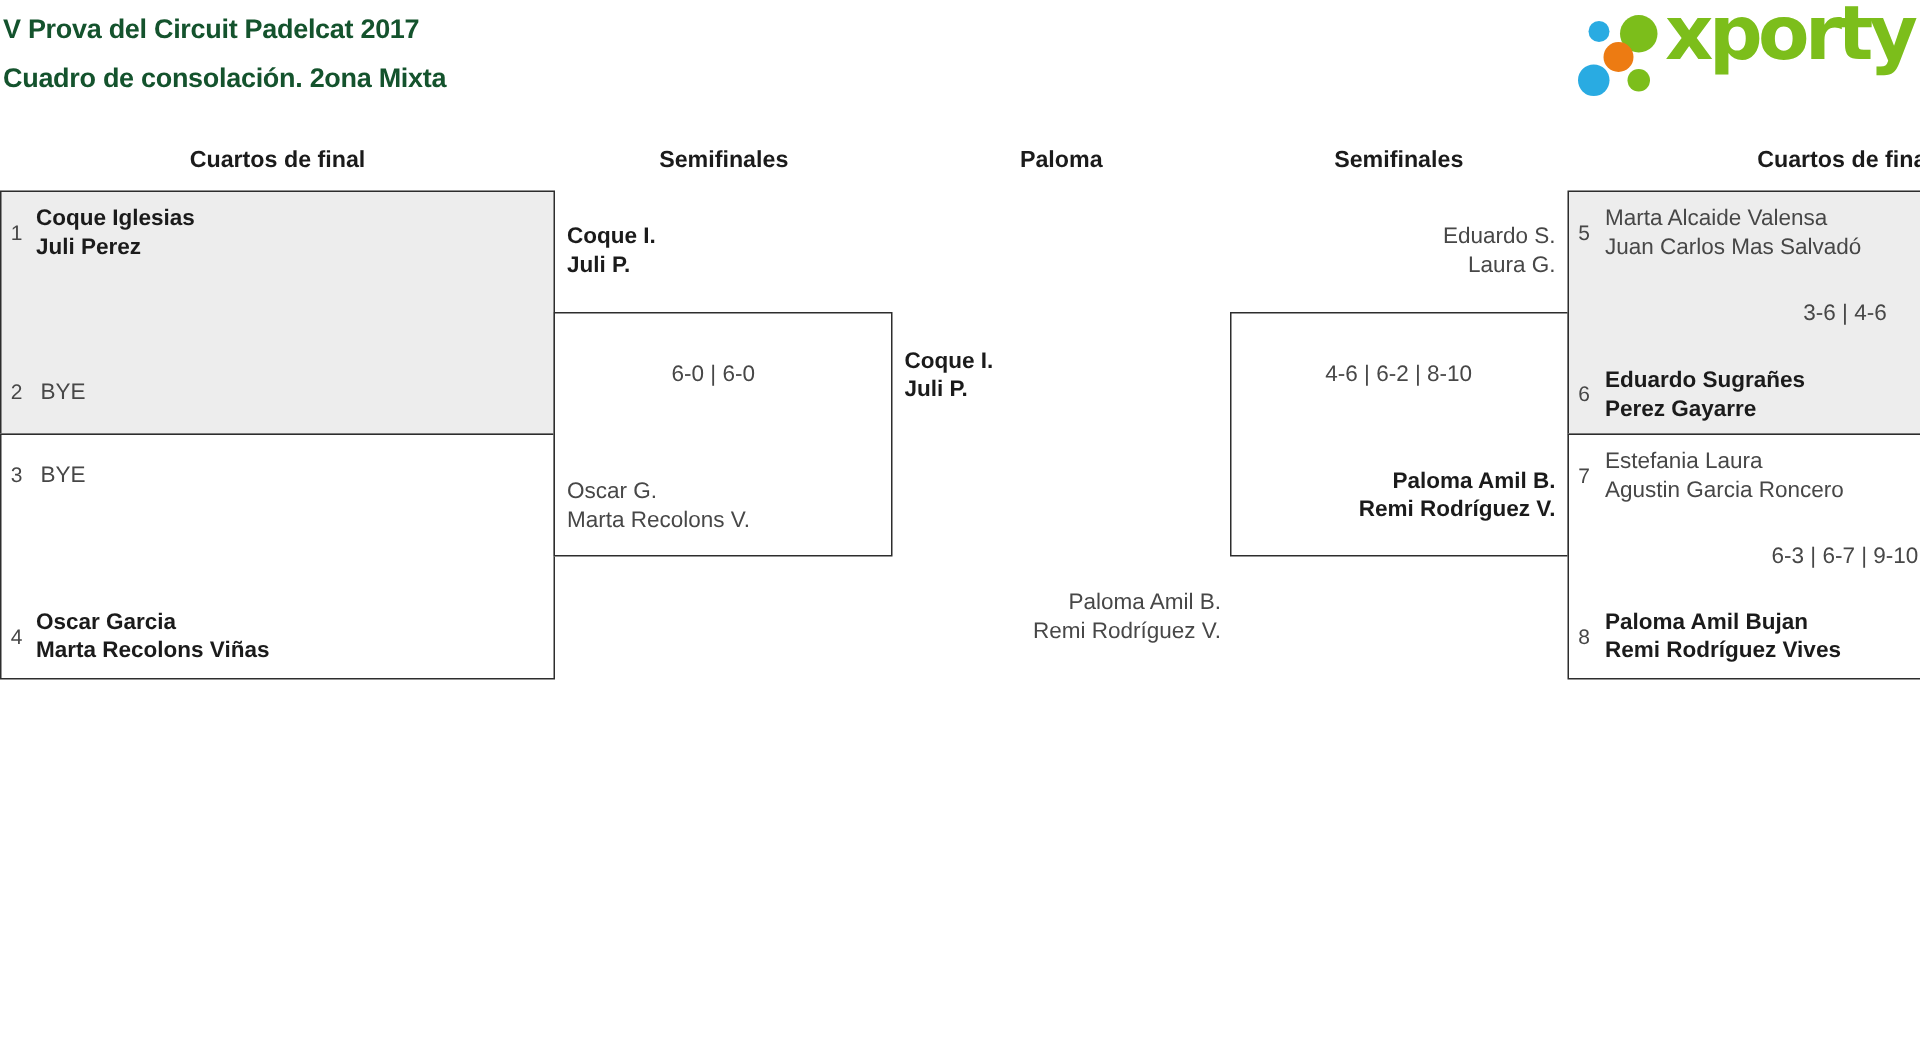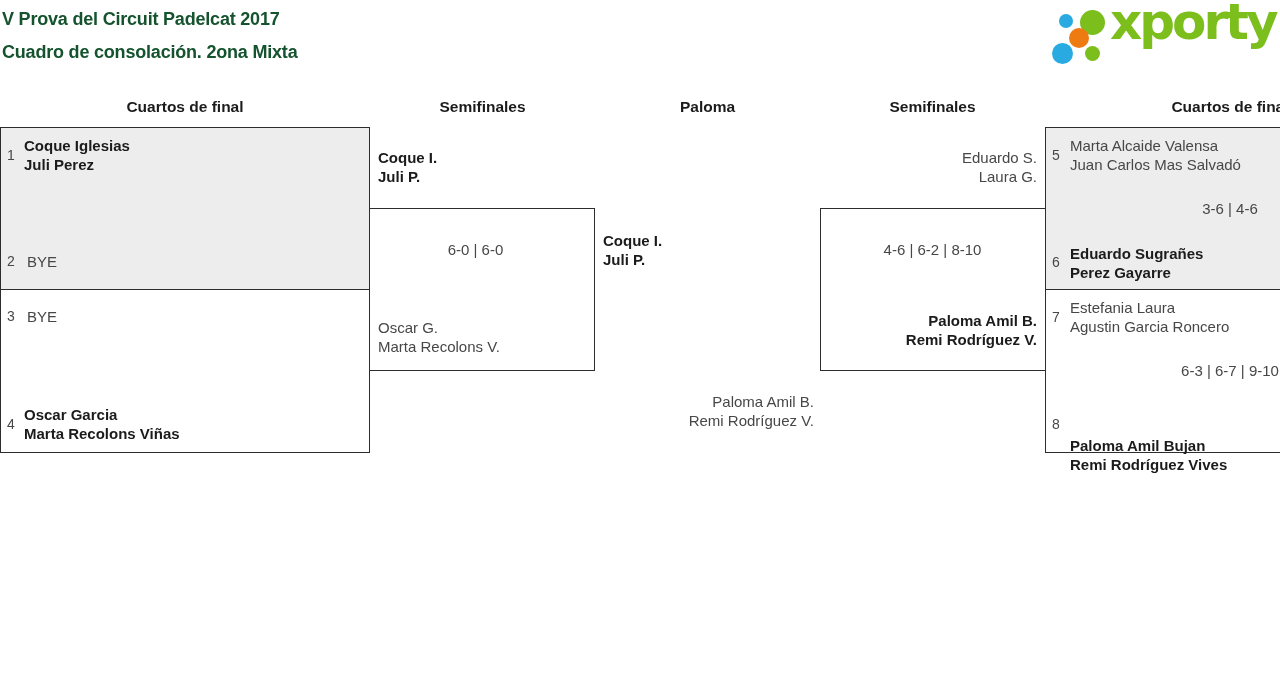--- a/index.html
+++ b/index.html
@@ -126,18 +126,18 @@
     <span>Perez Gayarre</span>
   </div>
 
   <div class="seed" style="left:1047px;top:308px;">7</div>
   <div class="team" style="left:1070px;top:298px;">
     <span>Estefania Laura</span>
     <span>Agustin Garcia Roncero</span>
   </div>
   <div class="score" style="left:1045px;top:362px;width:370px;">6-3 | 6-7 | 9-10</div>
   <div class="seed" style="left:1047px;top:415px;">8</div>
-  <div class="team winner" style="left:1070px;top:405px;margin-top:31px;">
+  <div class="team winner" style="left:1070px;top:405px;">
     <span>Paloma Amil Bujan</span>
     <span>Remi Rodríguez Vives</span>
   </div>
 
 </div>
 
 </body></html>

